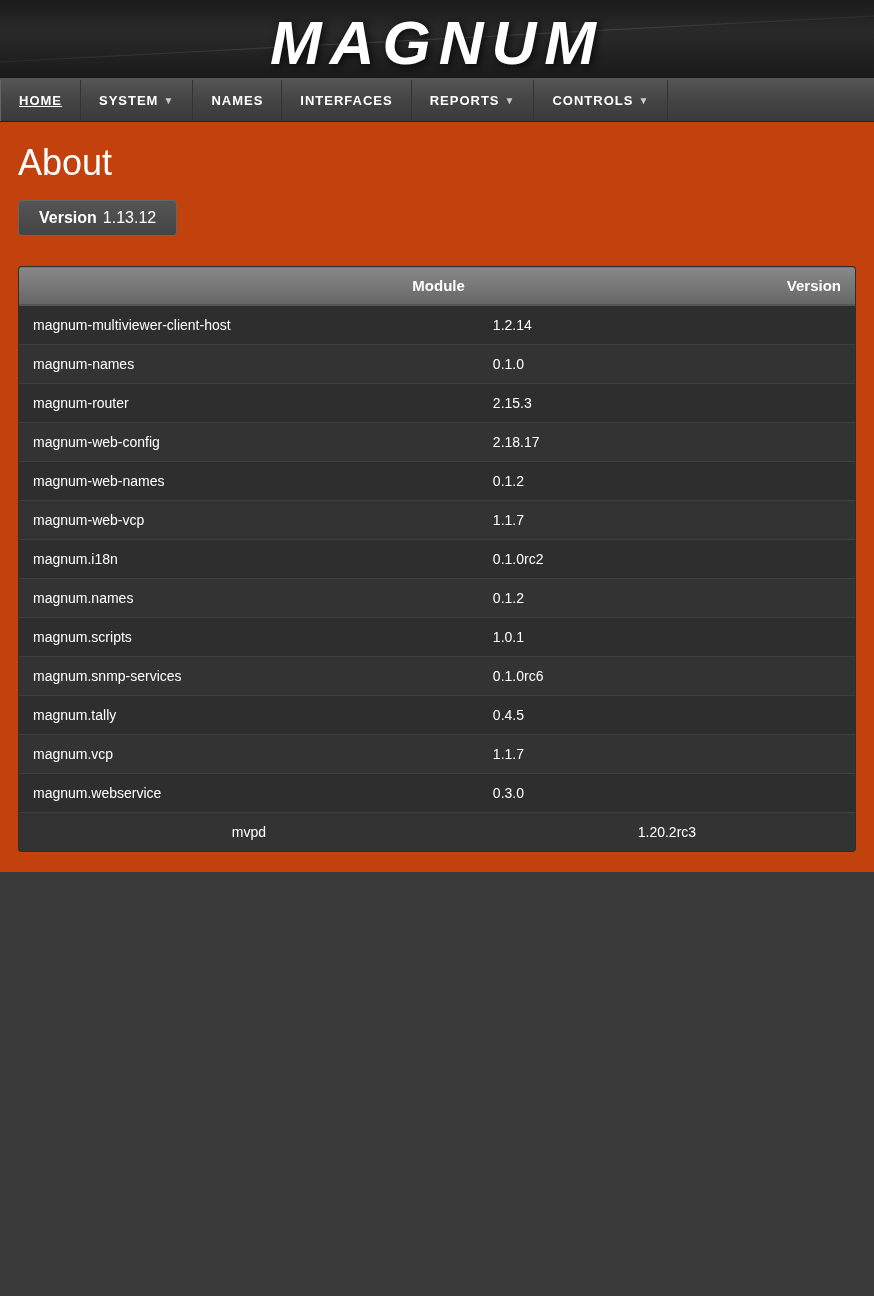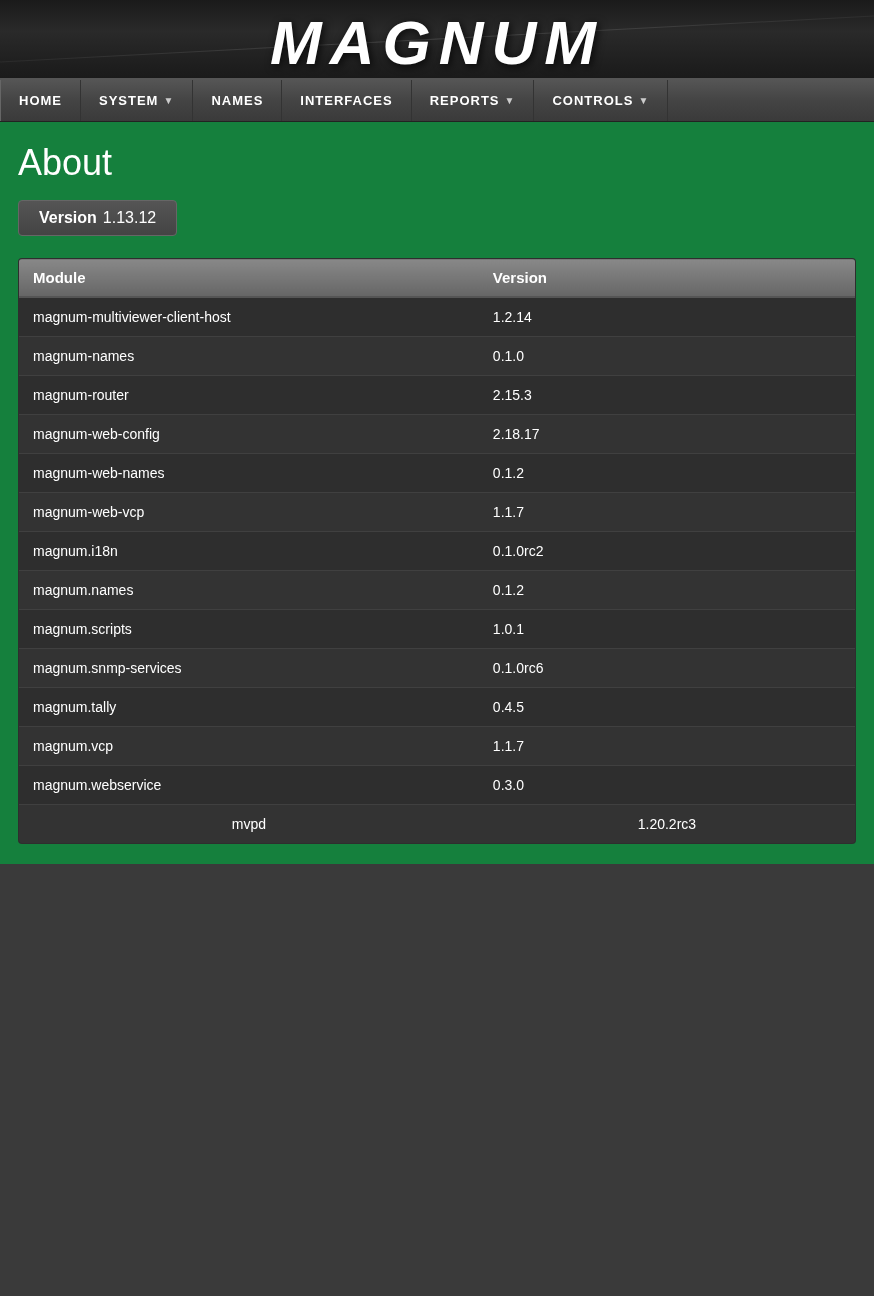--- a/index.html
+++ b/index.html
@@ -71,51 +71,52 @@
       letter-spacing: 1px;
       text-transform: uppercase;
       cursor: pointer;
       border-right: 1px solid #333;
       white-space: nowrap;
       user-select: none;
     }
 
     .nav-item:first-child {
       border-left: 1px solid #666;
+      text-decoration: underline;
     }
 
     .nav-item .dropdown-arrow {
       margin-left: 5px;
       font-size: 10px;
       color: #ccc;
     }
 
     
     .main-content {
       padding: 20px 18px;
-      background-color: #15803d;
+      background-color: #c2410c;
     }
 
     .page-title {
       font-size: 36px;
       font-weight: 300;
       color: #ffffff;
       margin-bottom: 16px;
     }
 
     .version-badge {
       display: inline-block;
       background: linear-gradient(180deg, #555 0%, #444 100%);
       border: 1px solid #666;
       border-radius: 4px;
       padding: 8px 20px;
       font-size: 16px;
       font-weight: bold;
       color: #ffffff;
-      margin-bottom: 22px;
+      margin-bottom: 30px;
     }
 
     .version-badge .version-label {
       font-weight: bold;
       margin-right: 6px;
     }
 
     .version-badge .version-number {
       font-weight: normal;
     }
@@ -129,21 +130,21 @@
       border-radius: 4px;
       overflow: hidden;
     }
 
     .module-table th {
       background: linear-gradient(180deg, #888 0%, #777 50%, #666 100%);
       color: #ffffff;
       font-size: 15px;
       font-weight: bold;
       padding: 10px 14px;
-      text-align: left;
+      text-align: right;
       border-bottom: 2px solid #555;
     }
 
     .module-table tr:nth-child(even) {
       background-color: #333;
     }
 
     .module-table tr:nth-child(odd) {
       background-color: #2e2e2e;
     }

